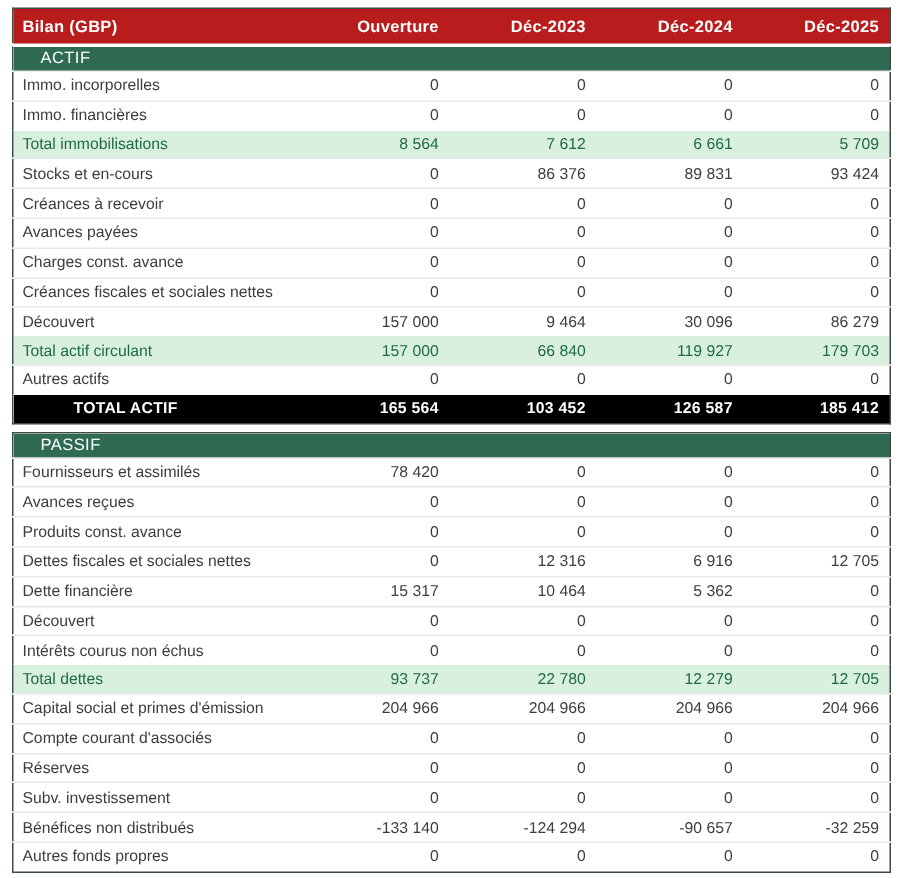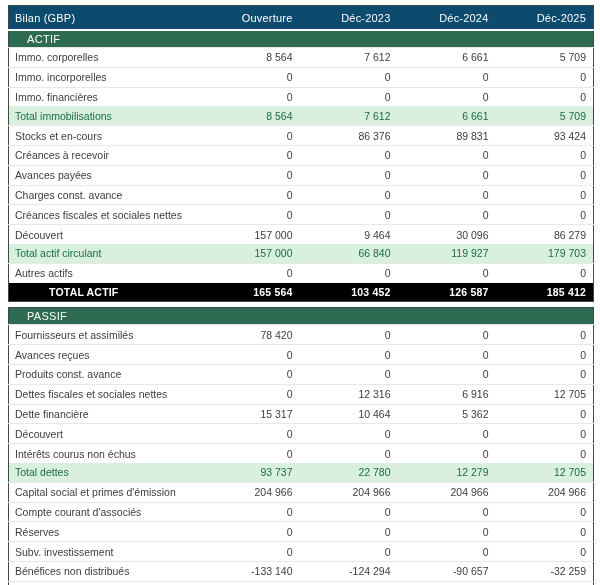--- a/index.html
+++ b/index.html
@@ -14,24 +14,24 @@
   table.tbl {
     width: 585px;
     border-collapse: collapse;
     table-layout: fixed;
     border: 1.5px solid #3d4b43;
   }
   col.c-label { width: 193px; }
   col.c-num   { width: 98px; }
 
   tr.head th {
-    background: #0c4a6e;
+    background: #b91c1c;
     color: #ffffff;
     font-size: 11px;
-    font-weight: 400;
+    font-weight: 700;
     height: 21px;
     border-bottom: 2px solid #ffffff;
     letter-spacing: 0.2px;
   }
   th.lbl, td.lbl { text-align: left;  padding-left: 6px; }
   th.num, td.num { text-align: right; padding-right: 7px; }
 
   tbody td {
     font-size: 10.5px;
     color: #3d3d3d;
@@ -83,27 +83,20 @@
         <th class="num">Déc-2023</th>
         <th class="num">Déc-2024</th>
         <th class="num">Déc-2025</th>
       </tr>
     </thead>
     <tbody>
         <tr class="section">
           <td colspan="5">ACTIF</td>
         </tr>
         <tr class="r-normal">
-          <td class="lbl">Immo. corporelles</td>
-          <td class="num">8 564</td>
-          <td class="num">7 612</td>
-          <td class="num">6 661</td>
-          <td class="num">5 709</td>
-        </tr>
-        <tr class="r-normal">
           <td class="lbl">Immo. incorporelles</td>
           <td class="num">0</td>
           <td class="num">0</td>
           <td class="num">0</td>
           <td class="num">0</td>
         </tr>
         <tr class="r-normal">
           <td class="lbl">Immo. financières</td>
           <td class="num">0</td>
           <td class="num">0</td>

